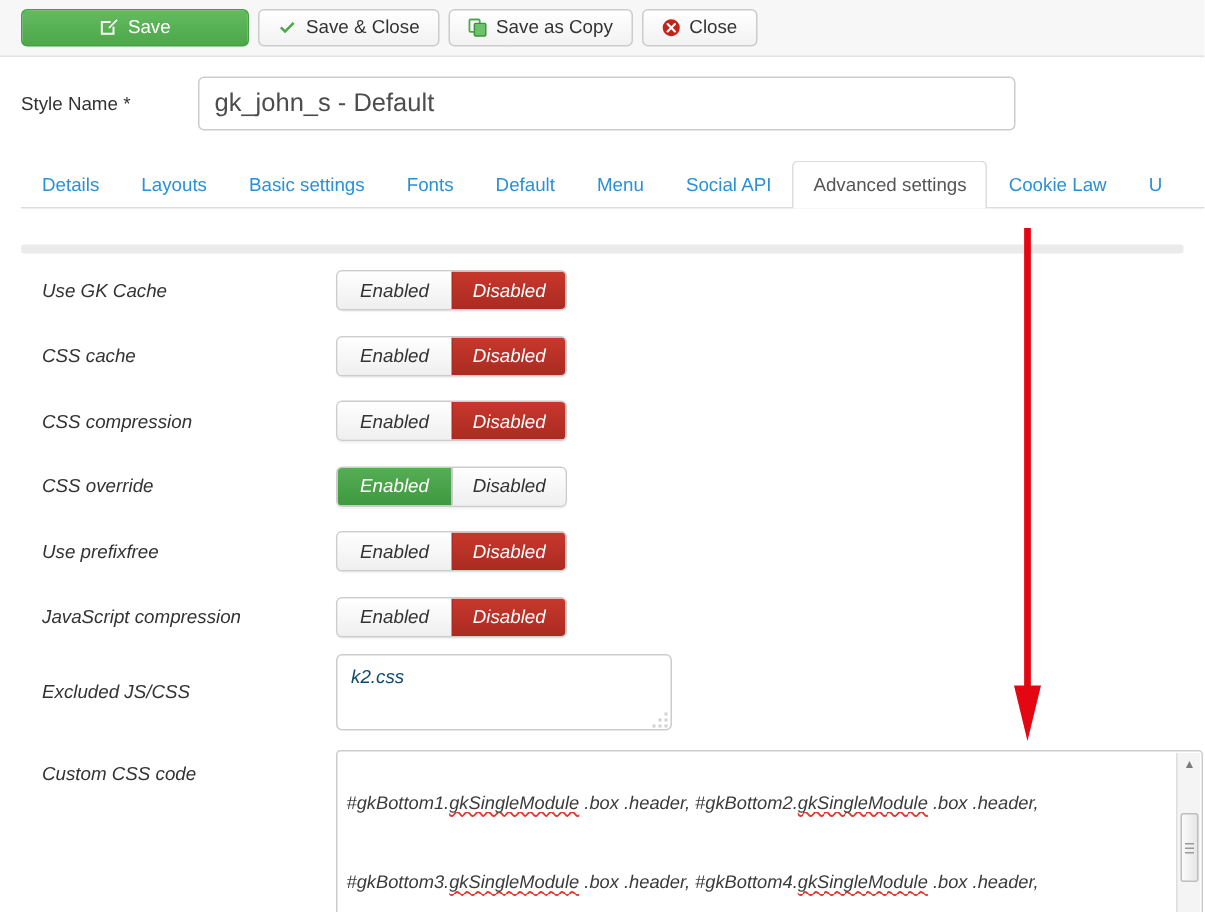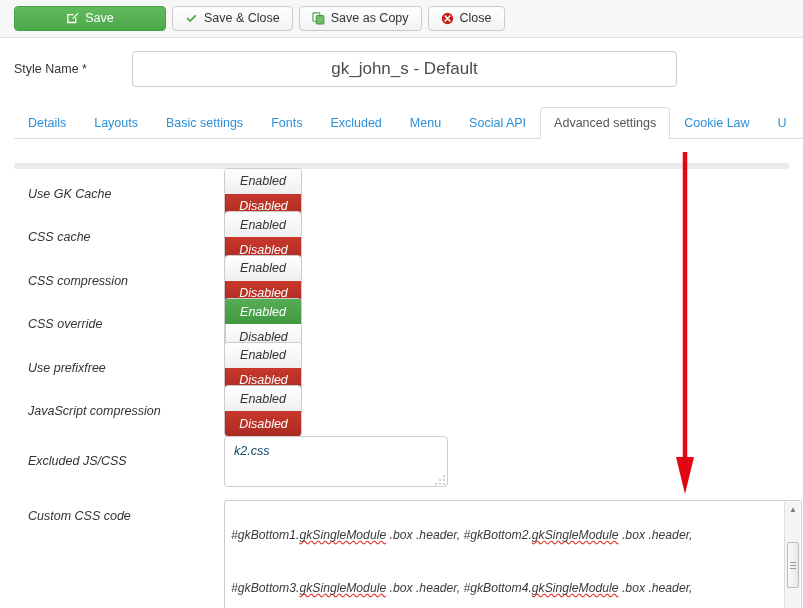--- a/index.html
+++ b/index.html
@@ -76,21 +76,20 @@
     height: 36px;
     margin-left: 16px;
     padding: 0 10px;
     border: 1px solid #cccccc;
     border-radius: 4px;
     background: #ffffff;
     font-family: "Liberation Sans", sans-serif;
     font-size: 17px;
     color: #4c4c4c;
     outline: none;
-    text-align: center;
   }
 
   
   .tabs {
     position: absolute;
     left: 14px; top: 103px;
     width: 789px; height: 36px;
     display: flex;
     align-items: flex-end;
     border-bottom: 1px solid #dddddd;
@@ -140,21 +139,20 @@
     font-size: 12.5px;
     color: #333333;
     flex: 0 0 196px;
   }
   .toggle {
     display: inline-flex;
     border-radius: 4px;
     overflow: hidden;
     border: 1px solid #cccccc;
     box-shadow: 0 1px 1px rgba(0,0,0,.06);
-    flex-direction: column;
   }
   .toggle span {
     display: inline-flex;
     align-items: center;
     justify-content: center;
     width: 76px;
     height: 25px;
     font-size: 12.5px;
     cursor: pointer;
     background: linear-gradient(to bottom, #ffffff 0%, #efefef 100%);
@@ -315,21 +313,21 @@
       <span class="req">*</span>
     </div>
     <input class="stylename-input" type="text" value="gk_john_s - Default" style="">
   </div>
 
   <div class="tabs">
     <div class="tab">Details</div>
     <div class="tab">Layouts</div>
     <div class="tab">Basic settings</div>
     <div class="tab">Fonts</div>
-    <div class="tab">Excluded</div>
+    <div class="tab">Default</div>
     <div class="tab">Menu</div>
     <div class="tab">Social API</div>
     <div class="tab active">Advanced settings</div>
     <div class="tab">Cookie Law</div>
     <div class="tab">U</div>
   </div>
 
   <div class="section-divider"></div>
 
   <div class="form">

